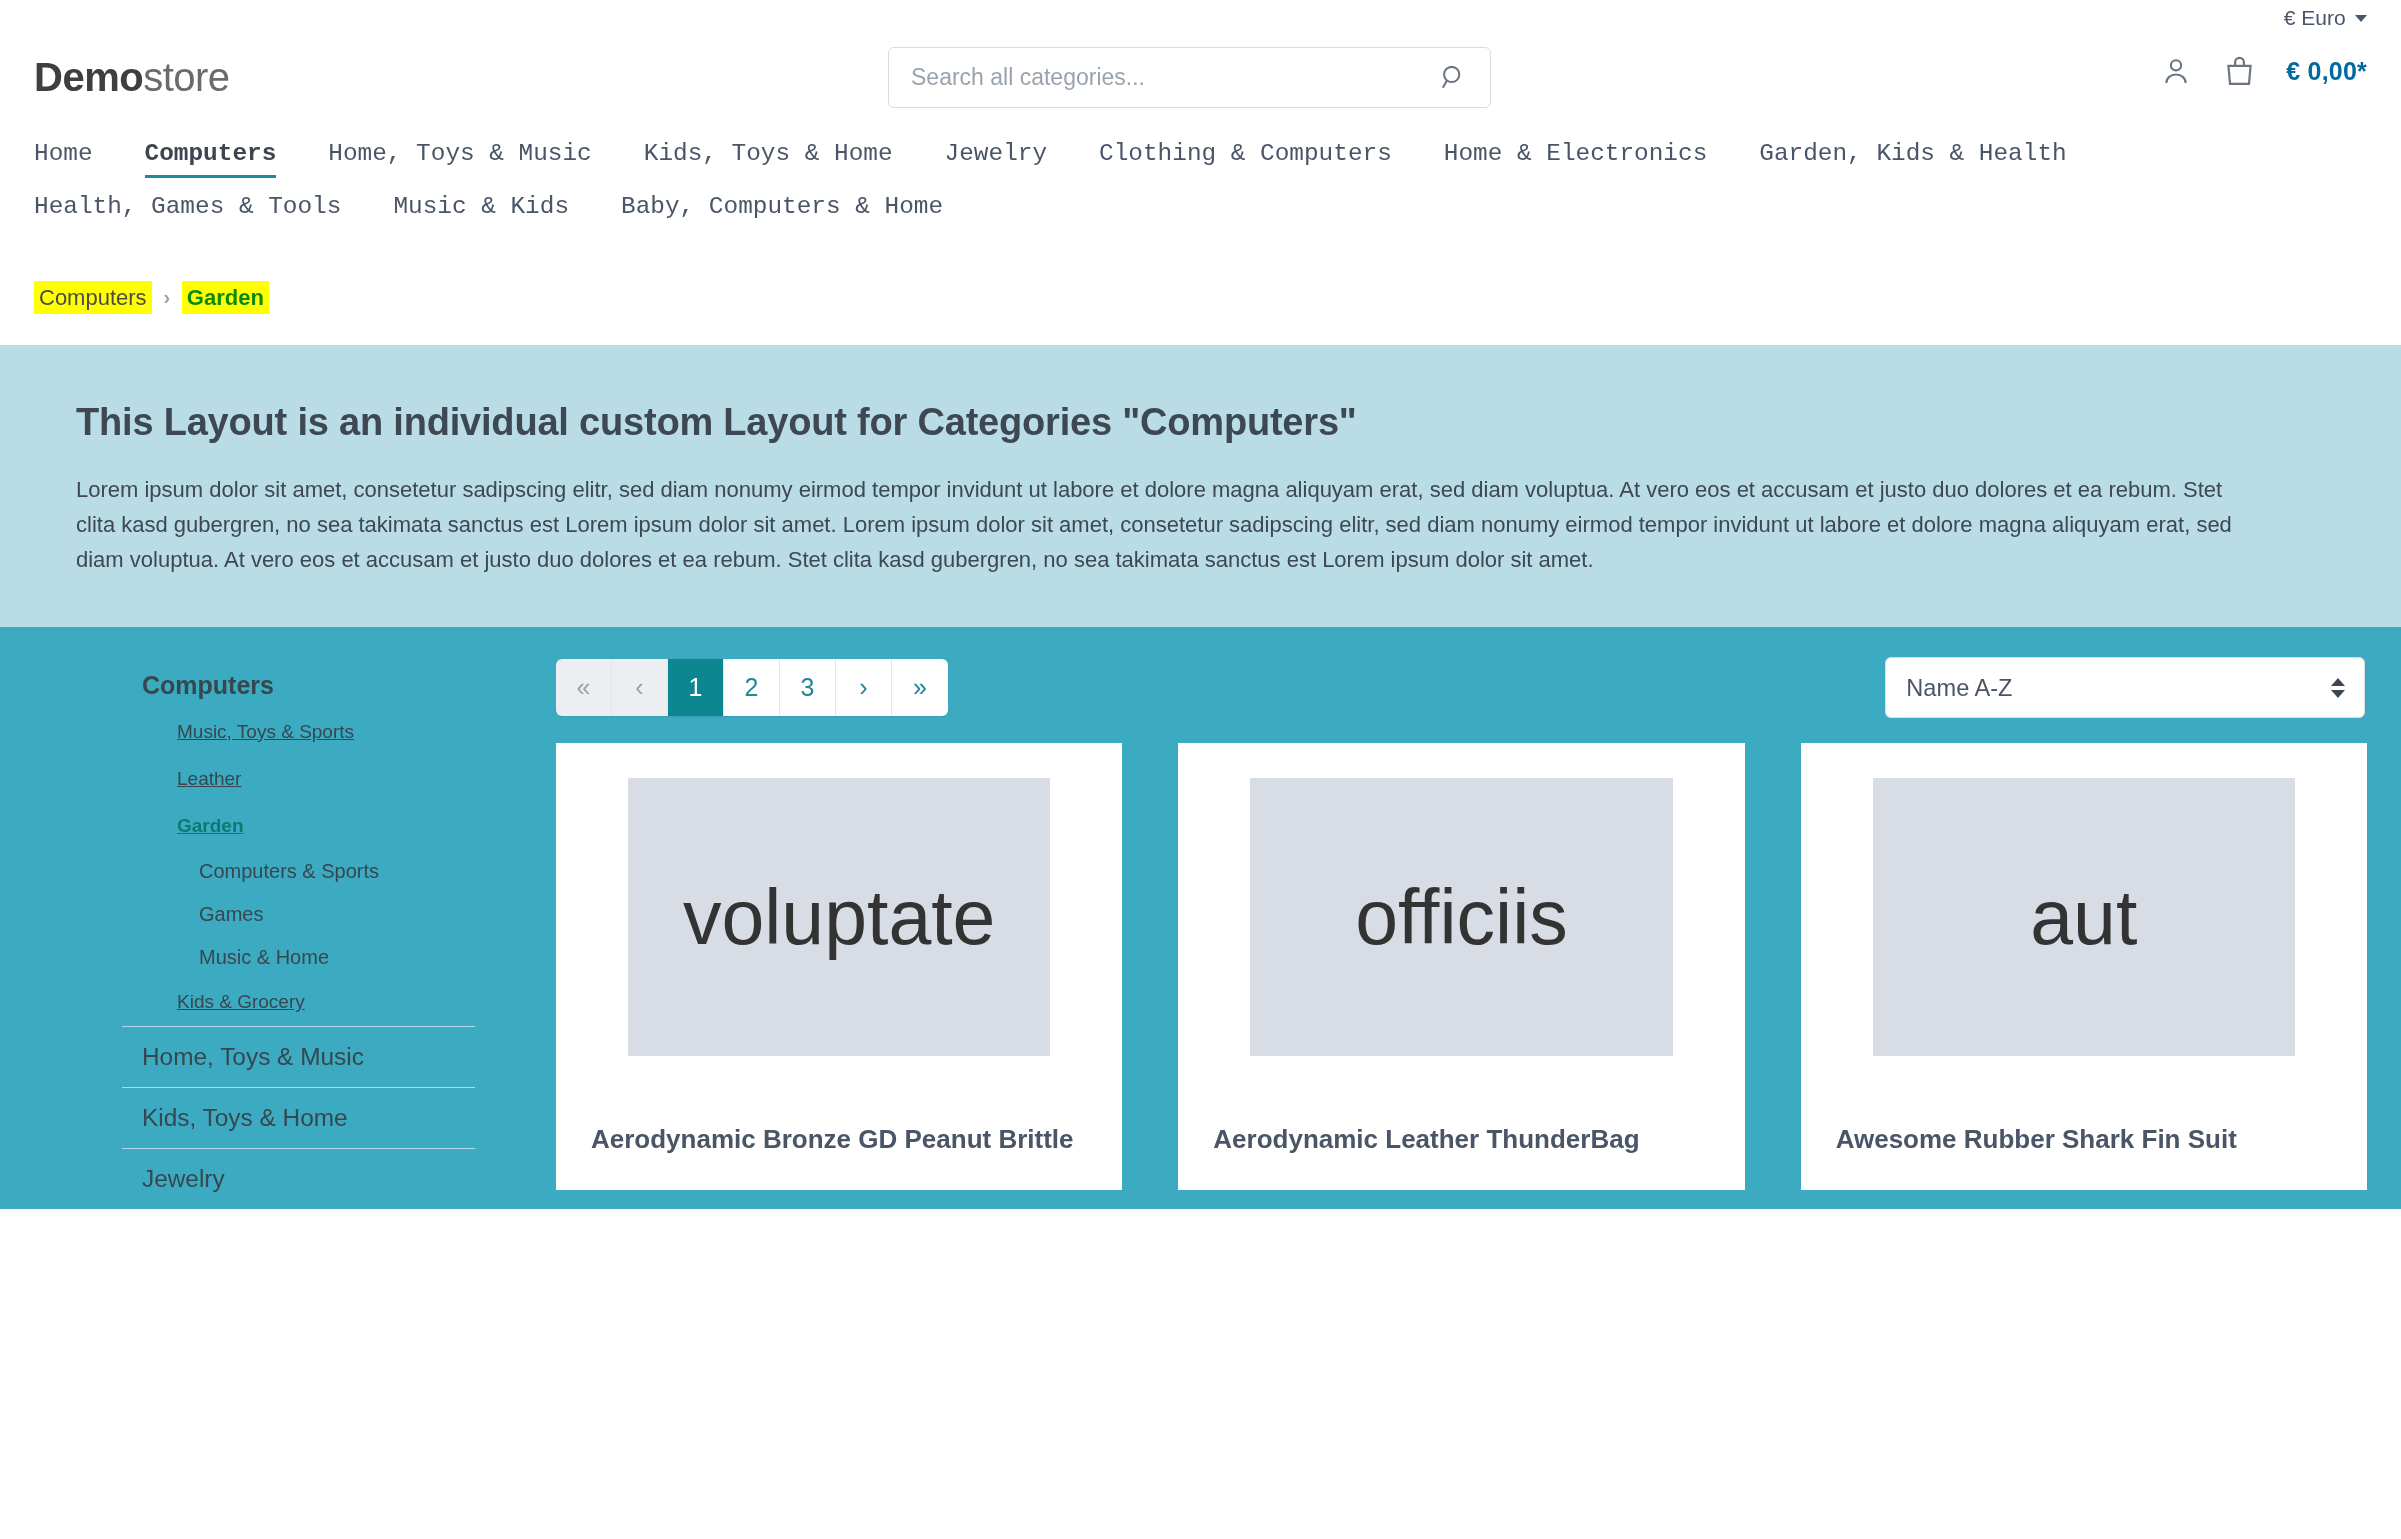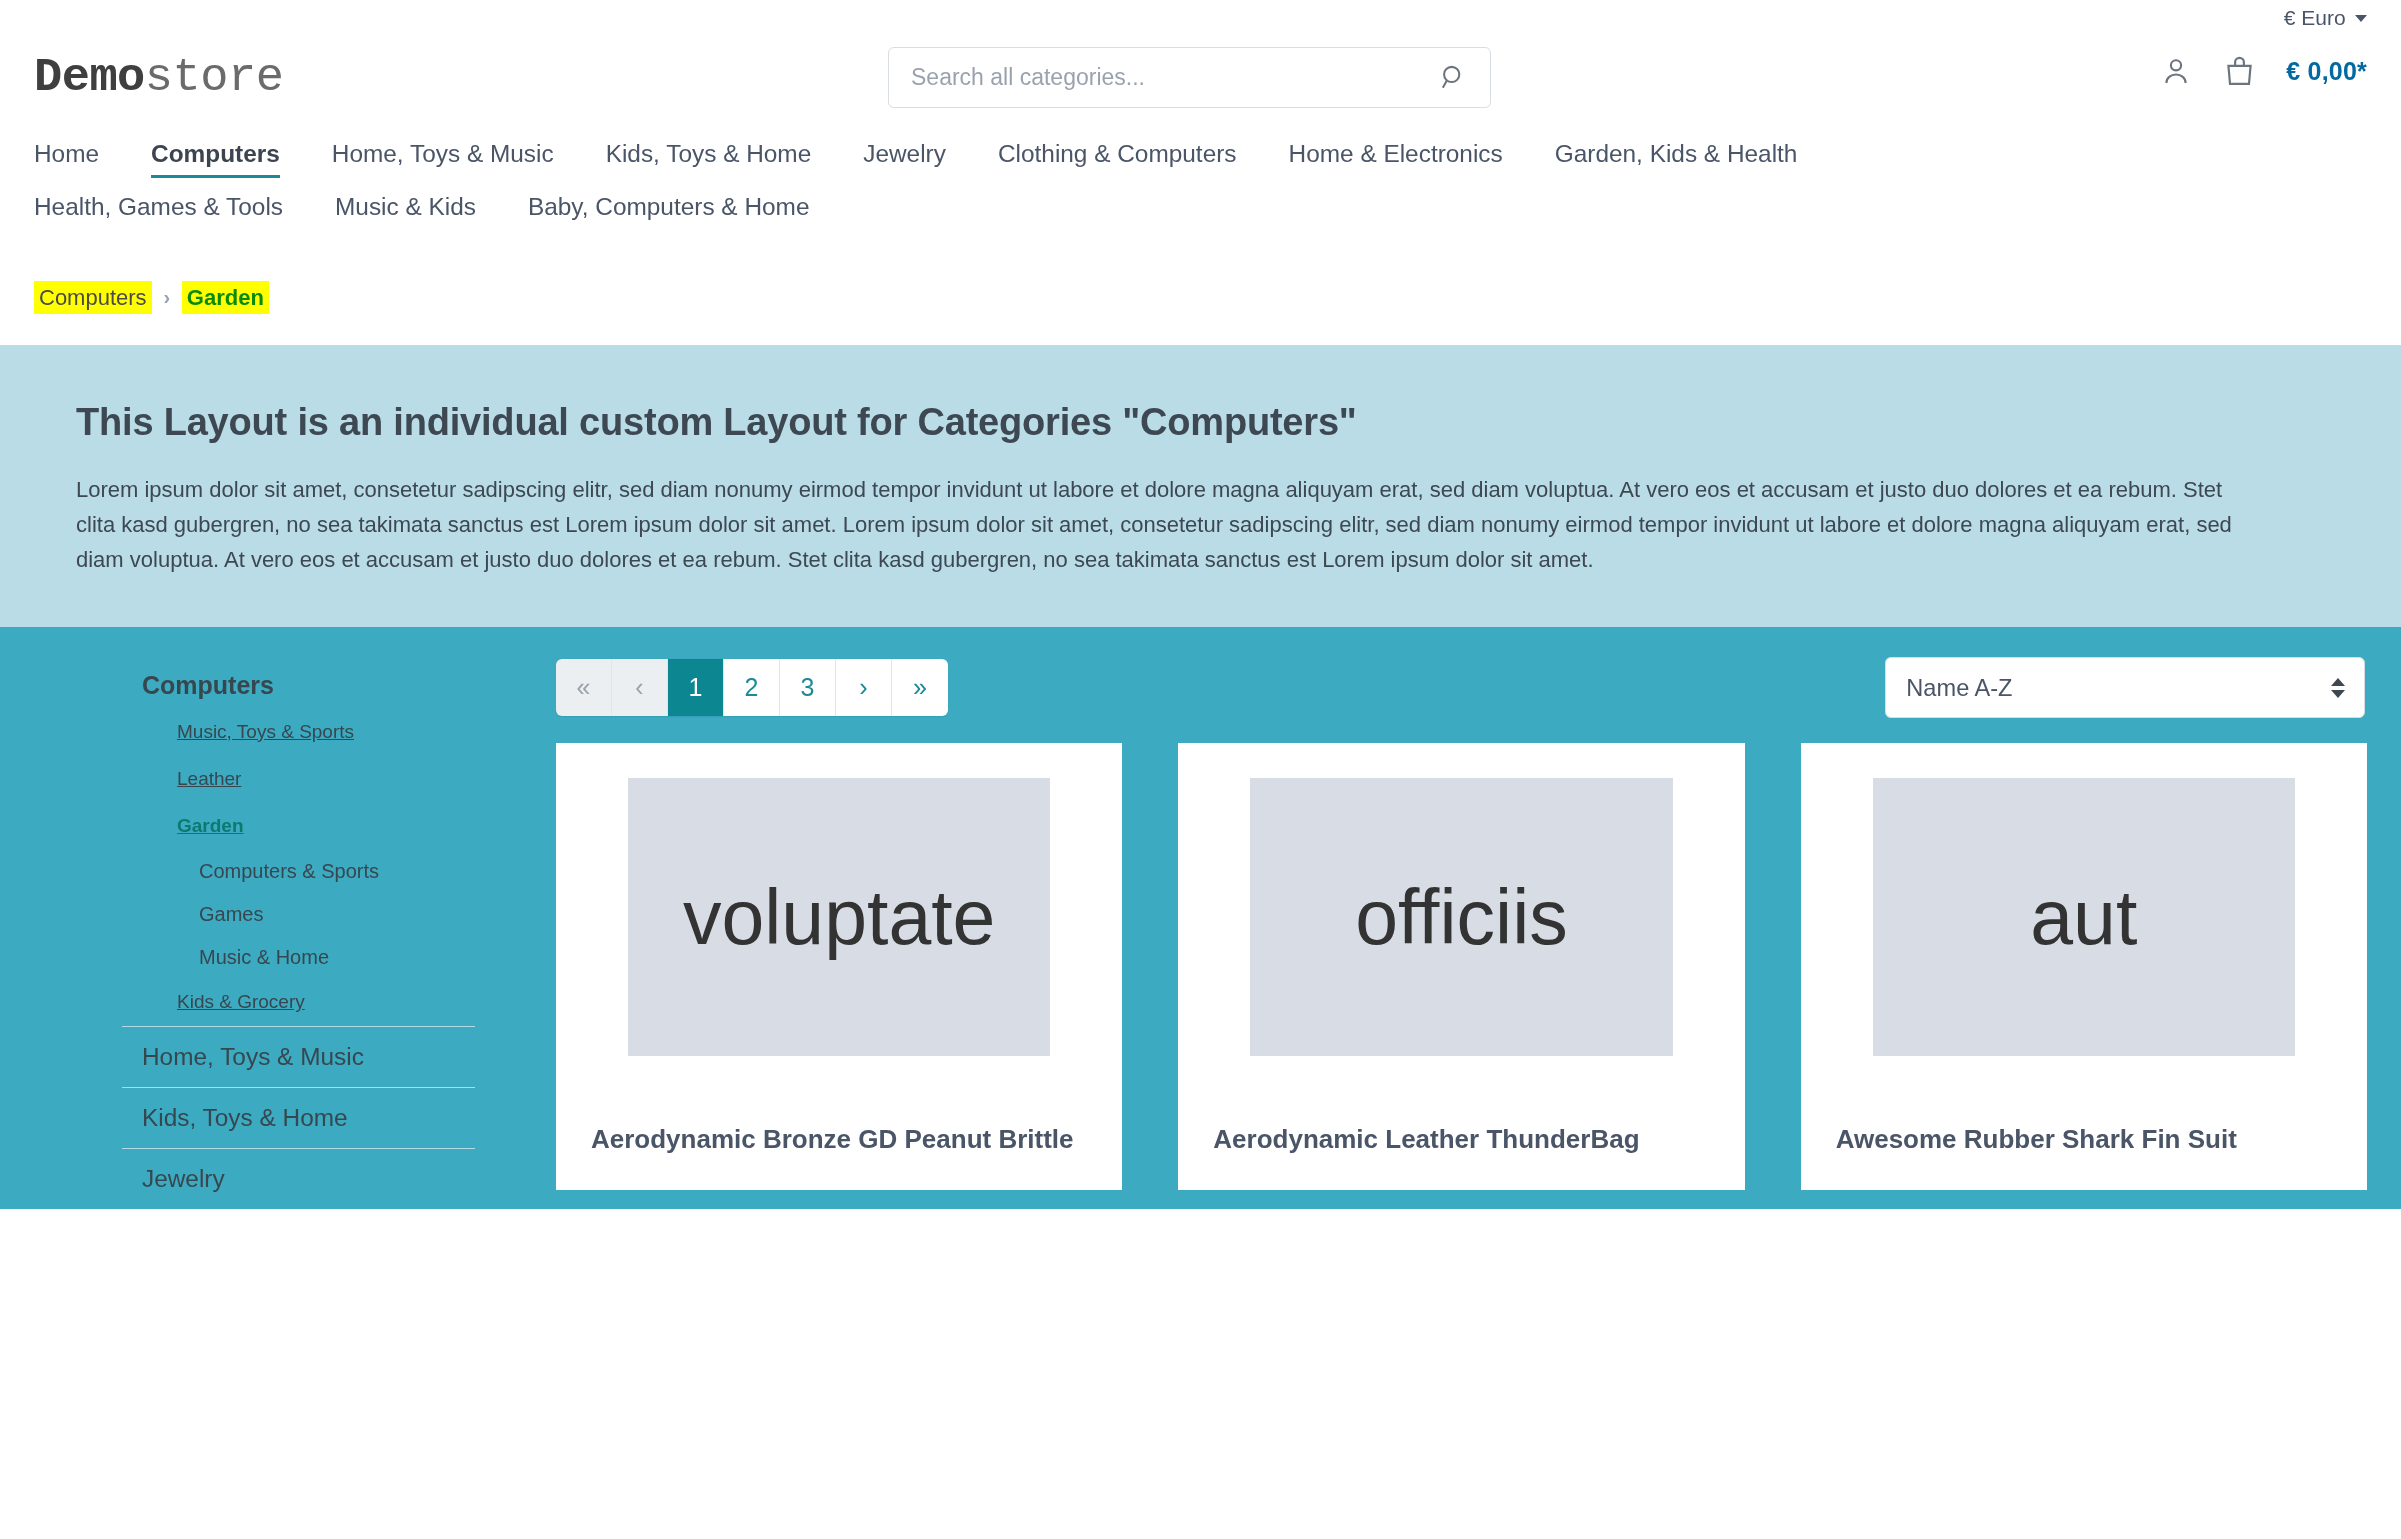--- a/index.html
+++ b/index.html
@@ -40,27 +40,26 @@
 
   
   .header {
     height: 84px;
     display: flex;
     align-items: center;
     padding: 0 34px;
     position: relative;
   }
   .logo {
-    font-size: 47px;
+    font-size: 40px;
     line-height: 1;
     color: #4a4a4a;
     letter-spacing: -0.5px;
     white-space: nowrap;
     cursor: pointer;
-    font-family: Liberation Mono, monospace;
   }
   .logo .bold { font-weight: bold; color: #3f3f3f; }
   .logo .light { font-weight: 300; color: #6b6b6b; }
 
   .search-wrap {
     position: absolute;
     left: 888px;
     top: 11.8px;
     width: 603px;
   }
@@ -112,20 +111,21 @@
   }
 
   
   .mainnav {
     padding: 8.4px 34px 0 34px;
   }
   .navrow {
     display: flex;
     align-items: flex-end;
     flex-wrap: wrap;
+    font-family: Liberation Mono, monospace;
   }
   .navitem {
     position: relative;
     font-size: 24.4px;
     color: #4a5568;
     padding: 11.8px 0 15px 0;
     margin-right: 52px;
     white-space: nowrap;
     cursor: pointer;
     line-height: 1.2;

